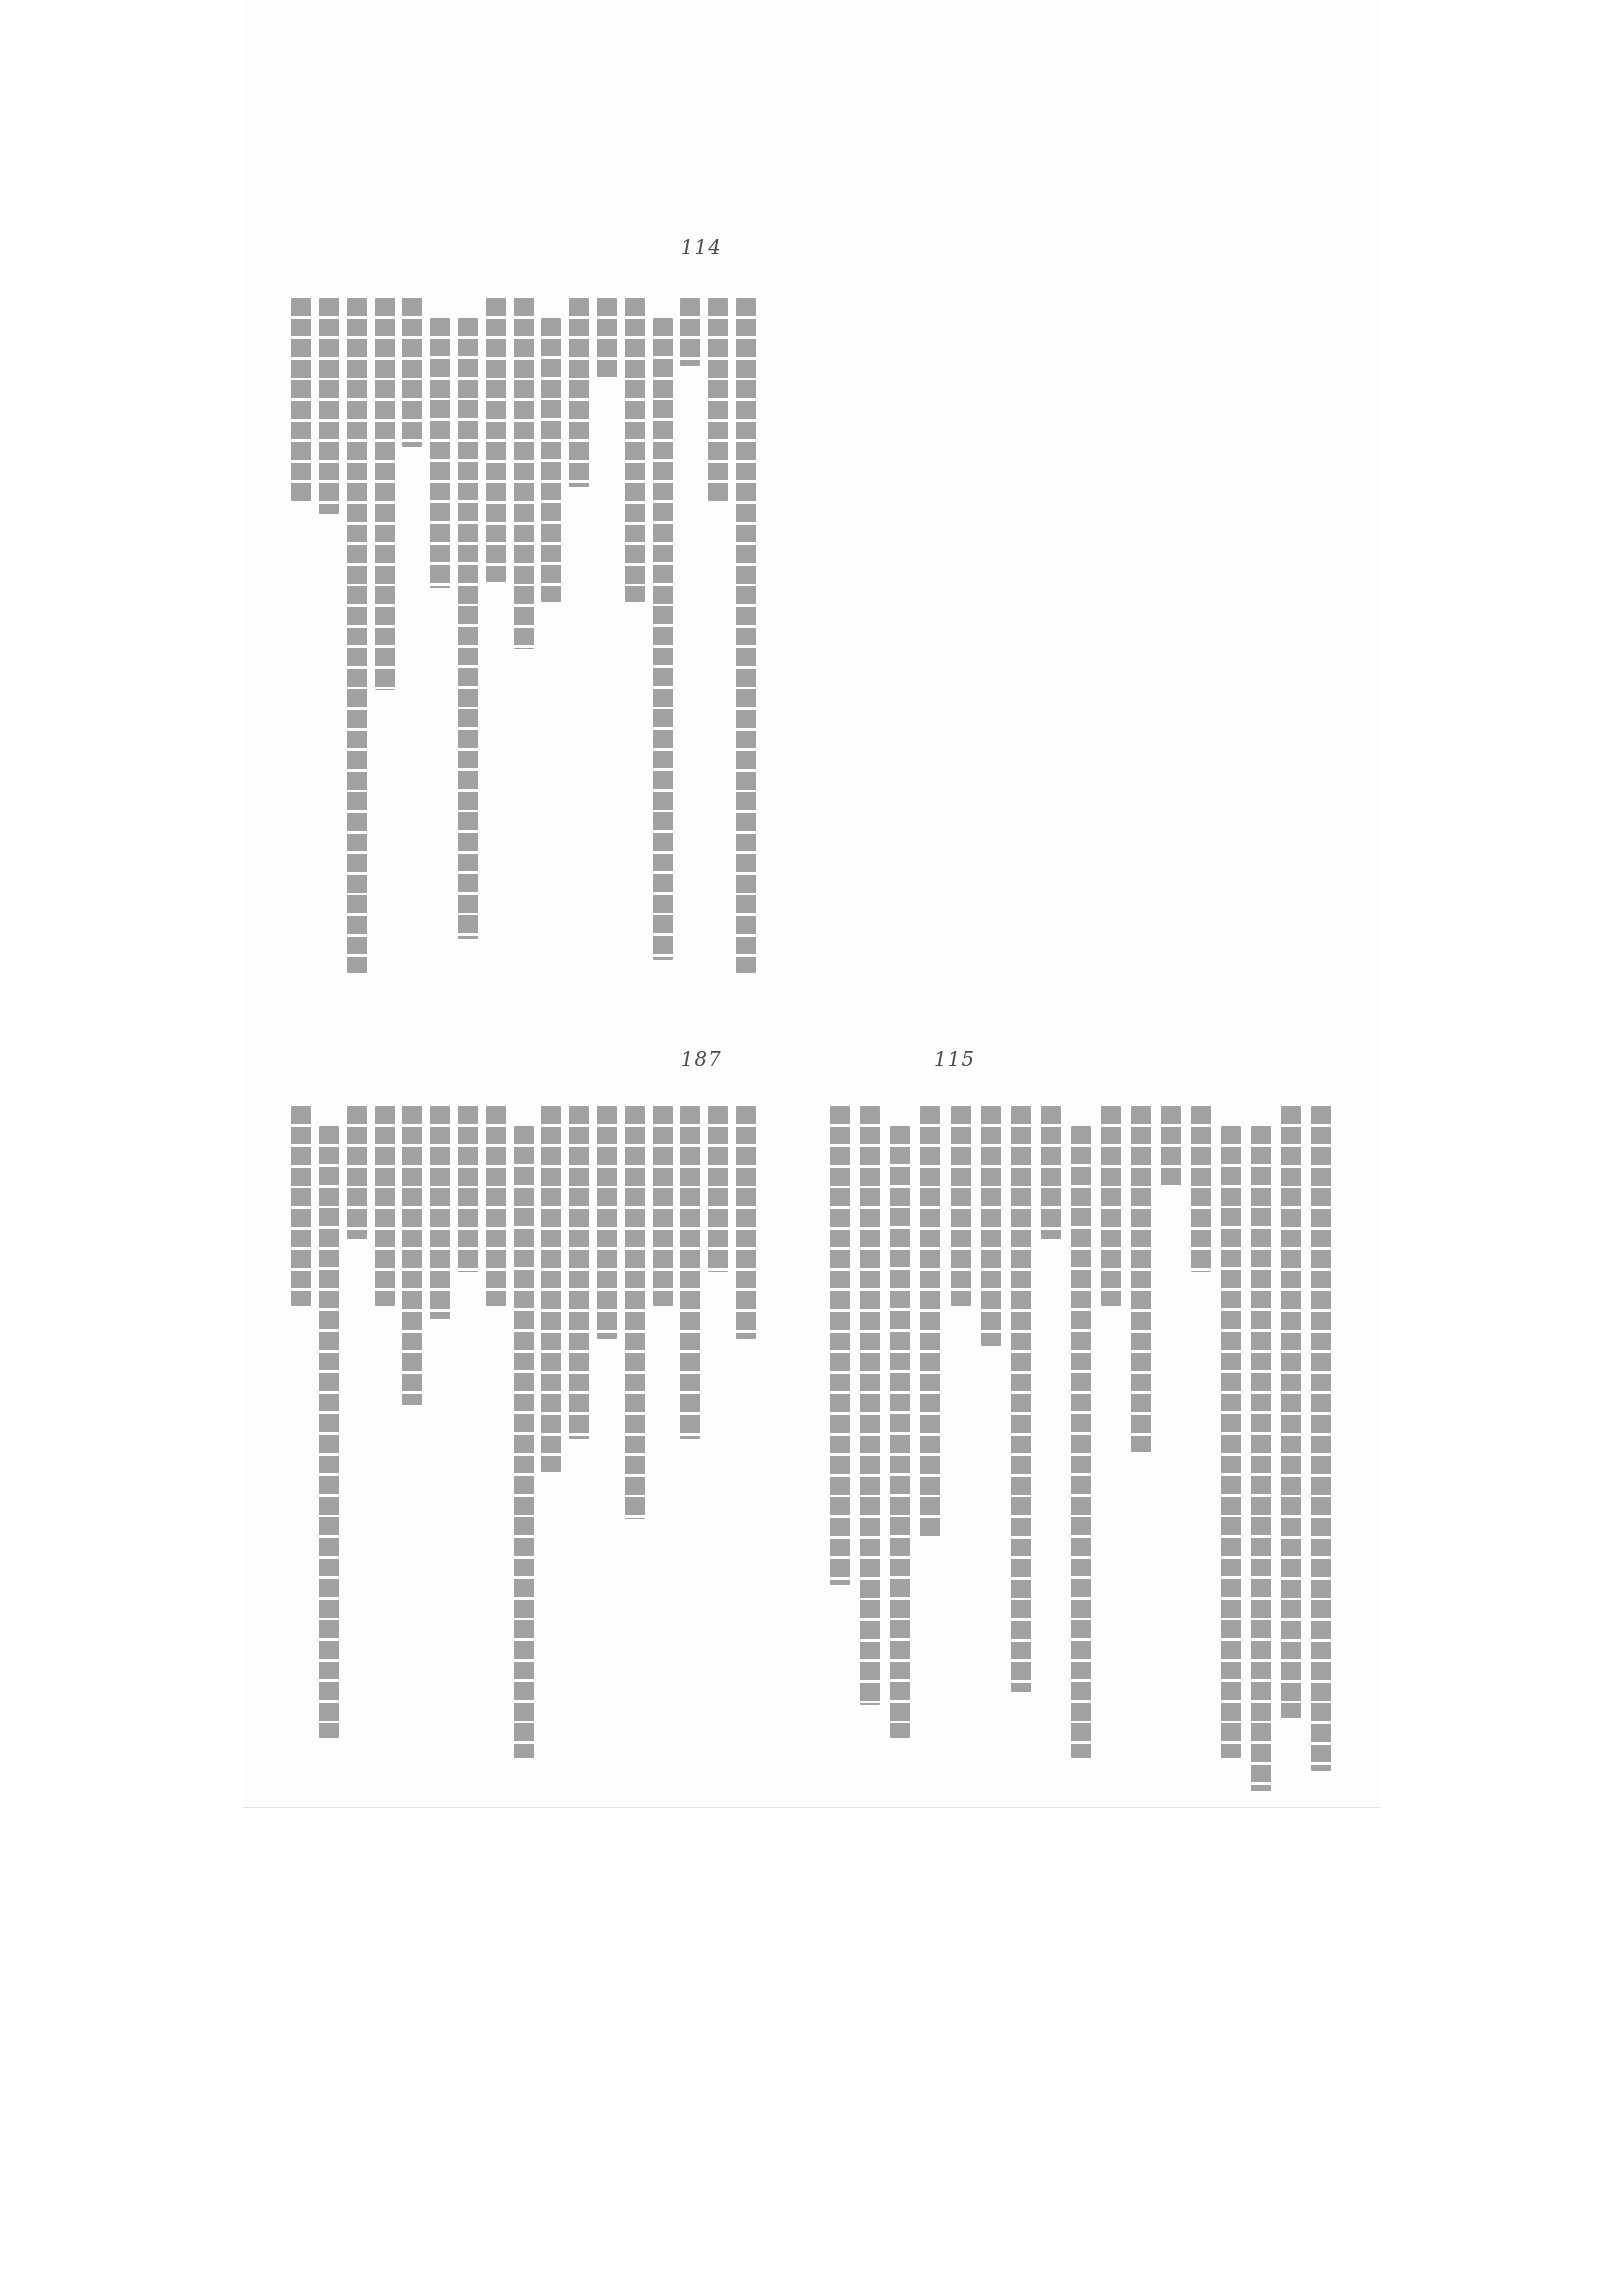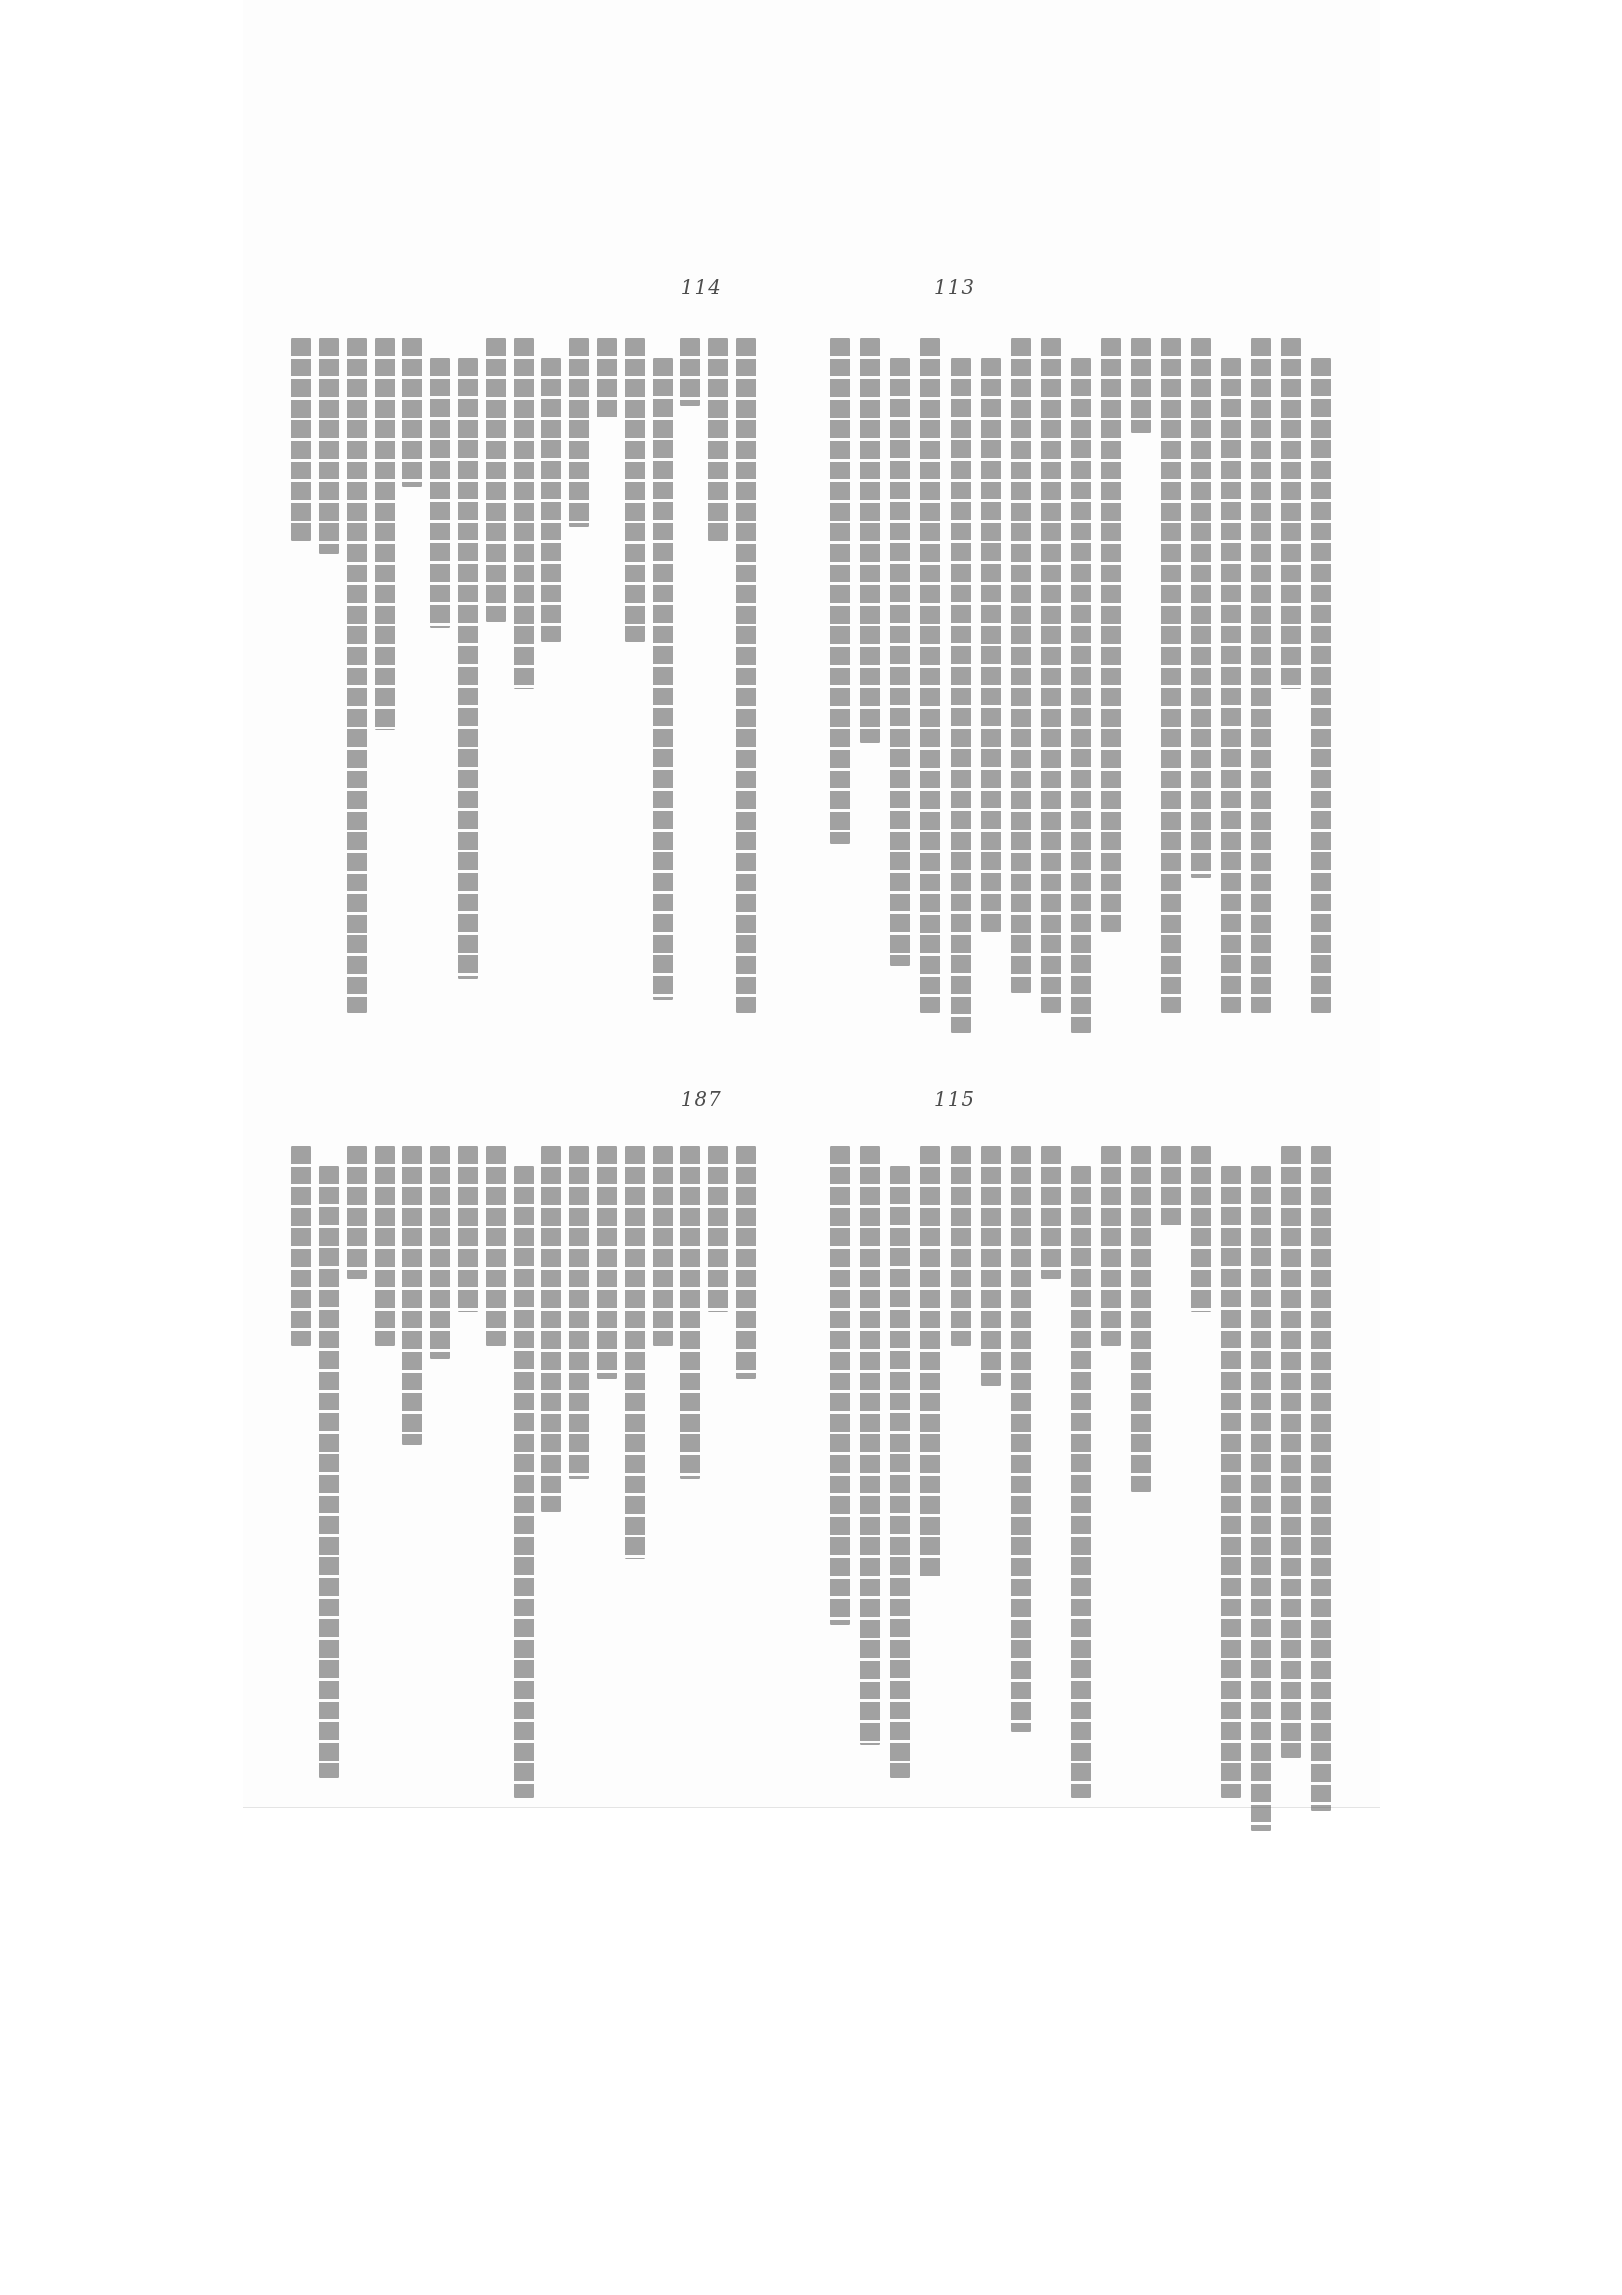--- a/index.html
+++ b/index.html
@@ -20,21 +20,20 @@
     position: absolute;
     left: 243px;
     top: 0;
     width: 1137px;
     height: 1807px;
     background: #fdfdfd;
     border-bottom: 1.3px solid #e4e4e4;
   }
   .book-page {
     position: absolute;
-    margin-top: 40px;
   }
   .book-page.pos-top    { top: 236px;  height: 743px; }
   .book-page.pos-bottom { top: 1044px; height: 733px; }
   .book-page.pos-right  { left: 826px; width: 510px; }
   .book-page.pos-left   { left: 288px;  width: 472px; }
 
   .page-number {
     position: absolute;
     top: 0;
     font-family: "DejaVu Serif", serif;
@@ -79,42 +78,20 @@
     letter-spacing: 0.7px;
   }
 </style>
 </head>
 <body>
 
 <div class="sheet">
 
   <div class="scan-area"></div>
 
-  <section class="book-page pos-top pos-right" id="page-0">
-    <div class="page-number">113</div>
-    <div class="text-block">
-        <div class="greek-col" style="right: 5.2px; top: 20px; height: 655px;"></div>
-        <div class="greek-col" style="right: 35px; top: 0px; height: 351px;"></div>
-        <div class="greek-col" style="right: 65px; top: 0px; height: 675px;"></div>
-        <div class="greek-col" style="right: 95px; top: 20px; height: 655px;"></div>
-        <div class="greek-col" style="right: 125px; top: 0px; height: 540px;"></div>
-        <div class="greek-col" style="right: 155px; top: 0px; height: 675px;"></div>
-        <div class="greek-col" style="right: 185px; top: 0px; height: 95px;"></div>
-        <div class="greek-col" style="right: 215px; top: 0px; height: 594px;"></div>
-        <div class="greek-col" style="right: 245px; top: 20px; height: 675px;"></div>
-        <div class="greek-col" style="right: 275px; top: 0px; height: 675px;"></div>
-        <div class="greek-col" style="right: 305px; top: 0px; height: 655px;"></div>
-        <div class="greek-col" style="right: 335px; top: 20px; height: 574px;"></div>
-        <div class="greek-col" style="right: 365px; top: 20px; height: 675px;"></div>
-        <div class="greek-col" style="right: 396px; top: 0px; height: 675px;"></div>
-        <div class="greek-col" style="right: 426px; top: 20px; height: 608px;"></div>
-        <div class="greek-col" style="right: 456px; top: 0px; height: 405px;"></div>
-        <div class="greek-col" style="right: 486px; top: 0px; height: 506px;"></div>
-      </div>
-  </section>
 
   <section class="book-page pos-top pos-left" id="page-1">
     <div class="page-number">114</div>
     <div class="text-block">
         <div class="greek-col" style="right: 4.1px; top: 0px; height: 675px;"></div>
         <div class="greek-col" style="right: 32px; top: 0px; height: 203px;"></div>
         <div class="greek-col" style="right: 60px; top: 0px; height: 68px;"></div>
         <div class="greek-col" style="right: 87px; top: 20px; height: 642px;"></div>
         <div class="greek-col" style="right: 115px; top: 0px; height: 304px;"></div>
         <div class="greek-col" style="right: 143px; top: 0px; height: 81px;"></div>

